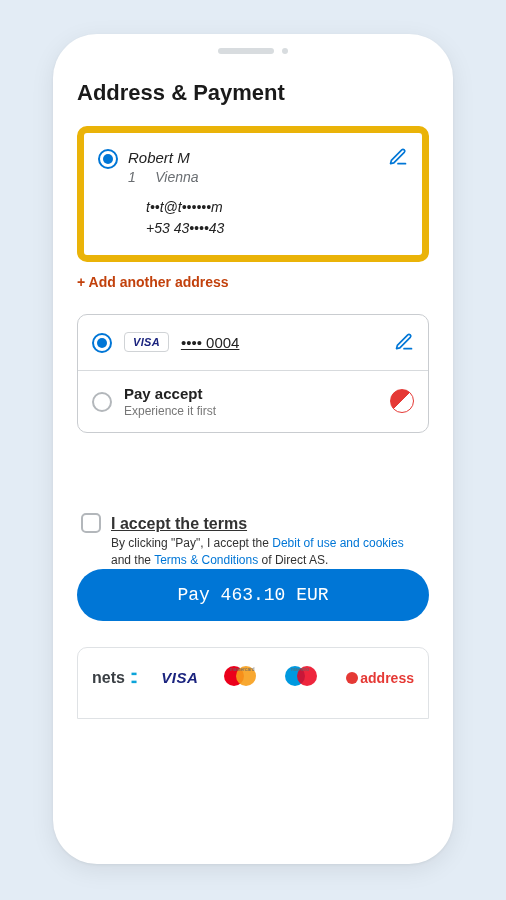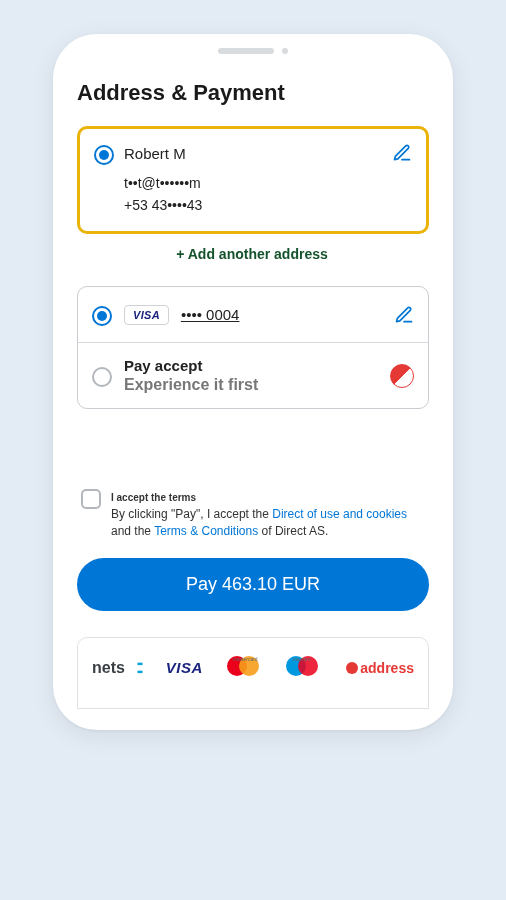--- a/index.html
+++ b/index.html
@@ -8,21 +8,21 @@
     font-family: -apple-system, BlinkMacSystemFont, "Segoe UI", Arial, sans-serif;
     width: 506px;
     height: 900px;
     display: flex;
     align-items: flex-start;
     justify-content: center;
     padding-top: 34px;
   }
   .phone {
     width: 400px;
-    height: 696px;
+    height: 830px;
     background: #fff;
     border-radius: 44px;
     box-shadow: 0 6px 24px rgba(0,0,0,0.08), 0 1px 3px rgba(0,0,0,0.06);
     position: relative;
     overflow: hidden;
     display: flex;
     flex-direction: column;
   }
   .notch-bar {
     display:flex;
@@ -41,43 +41,44 @@
     padding: 26px 24px 0 24px;
     overflow: hidden;
   }
   h1.page-title {
     font-size: 22px;
     font-weight: 700;
     color:#1a1a1a;
     margin-bottom: 20px;
   }
   .card {
-    border:3px solid #eab308;
+    border:7px solid #eab308;
     border-radius:10px;
     background:#fff;
+    font-style:italic;
   }
   .addr-card { padding: 14px 14px 16px 14px; }
   .row { display:flex; align-items:flex-start; gap:10px; }
   .radio {
     width:20px;height:20px;border:2px solid #0076d6;border-radius:50%;
     display:flex;align-items:center;justify-content:center;flex:0 0 20px;
     margin-top:2px;
   }
   .radio.unsel { border-color:#b3b7bb; }
   .radio .inner {
     width:10px;height:10px;background:#0076d6;border-radius:50%;
   }
   .addr-text { flex:1; font-size:15px; color:#222; line-height:1.4; }
   .addr-text .line2 { color:#6a6e72; font-size:14px; }
-  .addr-text .contact { margin-top:10px; font-size:14px; }
+  .addr-text .contact { margin-top:10px; font-size:14px;margin-left:18px; }
   .edit-icon { width:20px;height:20px;flex:0 0 20px;cursor:pointer; }
   .edit-icon svg { width:100%; height:100%; }
   .add-link {
-    text-align:center;
-    color:#14532d;
+    text-align:left;
+    color:#c2410c;
     font-size:14px;
     font-weight:600;
     margin:12px 2px 16px 0;
     cursor:pointer;
   }
   .pay-list {
     margin-top:24px;
     border:1px solid #c9ccd0;
     border-radius:10px;
     overflow:hidden;
@@ -97,60 +98,60 @@
     padding:3px 8px;
     font-size:11px;
     font-weight:800;
     font-style:italic;
     letter-spacing:0.3px;
     color:#1a237e;
     background:#fff;
   }
   .pay-label { flex:1; font-size:15px; font-weight:700; color:#222; }
   .pay-label.normal { font-weight:500;text-decoration:underline; }
-  .pay-sub { display:block; font-size:16px; font-weight:700; color:#777; margin-top:2px;}
+  .pay-sub { display:block; font-size:12px; font-weight:400; color:#777; margin-top:2px;}
   .pay-brand {
     width:24px;height:24px;border-radius:50%;
     background: linear-gradient(135deg, #e53935 0 50%, #fff 50% 100%);
     border:1px solid #e53935;
   }
   .spacer-flex { flex:1; min-height:60px; }
   .terms-row { display:flex; gap:10px; align-items:flex-start; margin-top:20px; padding:0 4px;}
   .checkbox {
     width:20px;height:20px;border:2px solid #b3b7bb;border-radius:5px;flex:0 0 20px;cursor:pointer;
   }
   .terms-text { font-size:12px; color:#333; line-height:1.4; }
-  .terms-text strong { font-size:10px; }
+  .terms-text strong { font-size:16px;text-decoration:underline; }
   .link { color:#0076d6; }
   .pay-btn {
-    margin-top:18px;
     background:#0076d6;
     color:#fff;
     border:none;
     border-radius:28px;
     width:100%;
     padding:16px 0;
     font-size:18px;
     font-weight:500;
     cursor:pointer;
+    font-family:Liberation Mono, monospace;
   }
   .footer-card {
     margin-top:26px;
     border:1px solid #dfe2e5;
     border-top-left-radius:10px;
     border-top-right-radius:10px;
     padding:18px 14px 28px 14px;
     display:flex;
     align-items:center;
     justify-content:space-between;
     gap:8px;
   }
   .brand-nets {
     font-size:16px; font-weight:600; color:#3a3f44;
-    display:flex; align-items:center; gap:12px;
+    display:flex; align-items:center; gap:6px;
   }
   .brand-nets .dots { color:#0aa3d9; font-size:10px; line-height:8px; letter-spacing:-1px;}
   .brand-visa {
     font-size:15px; font-weight:800; font-style:italic; color:#1a237e; letter-spacing:0.5px;
   }
   .brand-mc { position:relative; width:36px; height:24px; }
   .brand-mc span { position:absolute; width:20px;height:20px;border-radius:50%; top:0;}
   .brand-mc .l { background:#eb001b; left:0;}
   .brand-mc .r { background:#f79e1b; left:12px; opacity:0.9;}
   .brand-maestro .l { background:#0099df; }
@@ -173,20 +174,24 @@
     <h1 class="page-title">Address &amp; Payment</h1>
 
     
     <div class="card addr-card">
       <div class="row">
         <div class="radio">
             <span class="inner"></span>
           </div>
         <div class="addr-text">
           <div>Robert M</div>
+          <div class="line2">
+            <span>1</span>&nbsp;&nbsp;&nbsp;&nbsp;
+            <span>Vienna</span>
+          </div>
           <div class="contact">t••t@t••••••m</div>
           <div class="contact" style="margin-top:2px">+53 43••••43</div>
         </div>
         <div class="edit-icon">
           <svg viewBox="0 0 24 24" fill="none" stroke="#0076d6" stroke-width="2" stroke-linecap="round" stroke-linejoin="round">
               <path d="M12 20h9"></path>
               <path d="M16.5 3.5a2.12 2.12 0 0 1 3 3L7 19l-4 1 1-4 12.5-12.5z"></path>
             </svg>
         </div>
       </div>
@@ -223,21 +228,21 @@
 
     </div>
 
     <div class="spacer-flex"></div>
 
     
     <div class="terms-row">
       <div class="checkbox"></div>
       <div class="terms-text">
         <strong>I accept the terms</strong><br>
-        <span>By clicking "Pay", I accept the </span><span class="link">Direct of use and cookies</span><span> and the </span><span class="link">Terms &amp; Conditions</span><span> of  Direct AS.</span>
+        <span>By clicking "Pay", I accept the </span><span class="link">Debit of use and cookies</span><span> and the </span><span class="link">Terms &amp; Conditions</span><span> of  Direct AS.</span>
       </div>
     </div>
 
     <button class="pay-btn">Pay 463.10 EUR</button>
 
     
     <div class="footer-card">
       <span class="brand-nets">
         <span>nets</span>
           <span class="dots">▪▪<br>▪▪</span>

